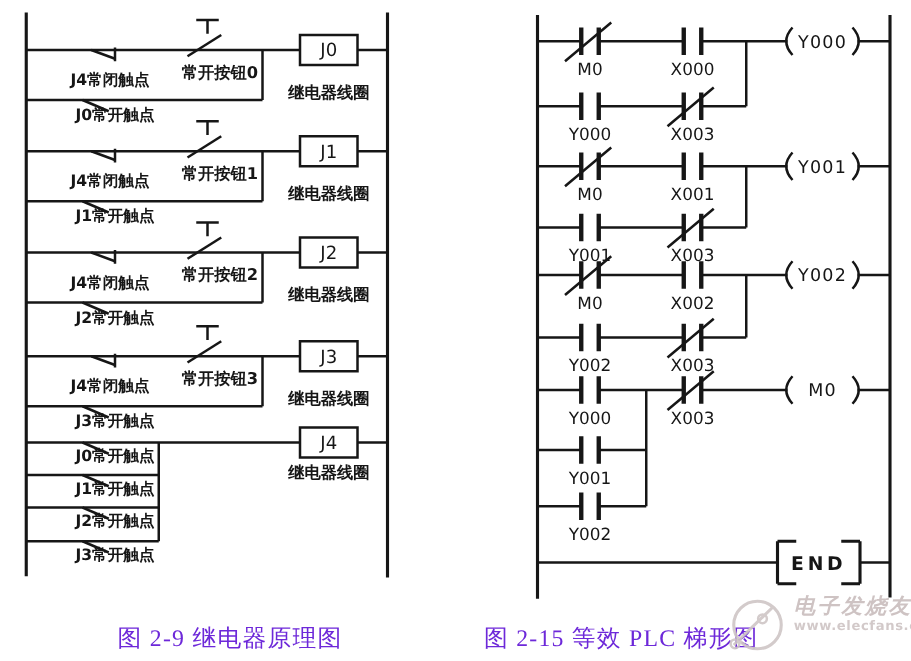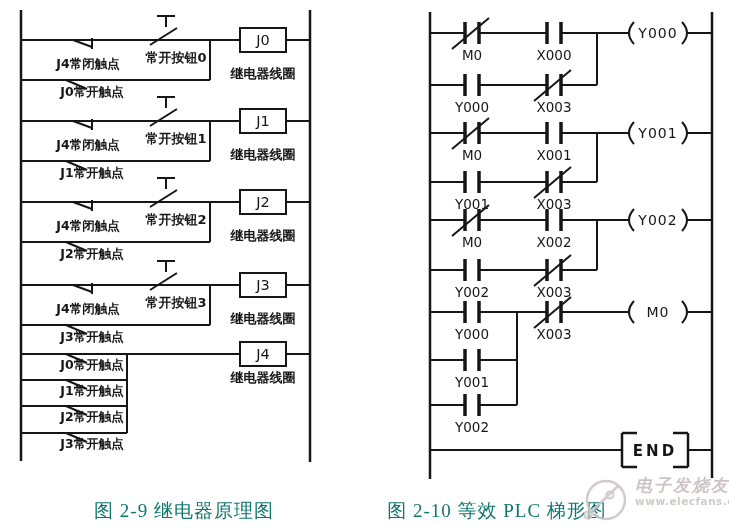--- a/index.html
+++ b/index.html
@@ -1,21 +1,21 @@
 <!DOCTYPE html>
 <html><head>
 <meta charset="utf-8">
 <style>
   html,body{margin:0;padding:0;background:#ffffff;}
   #stage{position:relative;width:729px;height:529px;background:#ffffff;overflow:hidden;
          font-family:"DejaVu Sans","Liberation Sans",sans-serif;}
   #diagram{position:absolute;left:0;top:0;}
   .caption{position:absolute;transform:translateX(-50%);white-space:nowrap;
            font-family:"Liberation Serif","DejaVu Serif",serif;
-           font-size:19px;color:#0f766e;letter-spacing:1px;}
+           font-size:19px;color:#6d28d9;letter-spacing:1px;}
   .watermark{position:absolute;left:579px;top:476px;display:flex;align-items:flex-start;opacity:0.9;}
   .wm-text{margin-left:4px;}
   .wm-name{font-size:17px;font-weight:bold;font-style:italic;color:#c9bdbd;letter-spacing:2px;line-height:19px;}
   .wm-url{font-size:10.5px;font-weight:bold;color:#cec4c4;letter-spacing:0.5px;line-height:12px;}
 </style>
 </head>
 <body>
 
 <div id="stage">
   <svg id="diagram" width="729" height="529" viewBox="0 0 729 529">
@@ -210,21 +210,21 @@
       <line x1="688" y1="433" x2="688" y2="467" stroke="#161616" stroke-width="2.5"></line>
       <line x1="673" y1="433" x2="688" y2="433" stroke="#161616" stroke-width="2.5"></line>
       <line x1="673" y1="467" x2="688" y2="467" stroke="#161616" stroke-width="2.5"></line>
       <text x="655" y="456" font-size="15" fill="#161616" text-anchor="middle" font-weight="bold" font-family="&quot;DejaVu Sans&quot;,&quot;Liberation Sans&quot;,sans-serif" letter-spacing="3">END</text>
       <line x1="430" y1="12" x2="430" y2="479" stroke="#161616" stroke-width="2.5"></line>
       <line x1="712" y1="12" x2="712" y2="478" stroke="#161616" stroke-width="2.5"></line>
     </svg>
 
   <div class="caption" style="left:184px;top:498px;">图 2-9 继电器原理图</div>
 
-  <div class="caption" style="left:497px;top:498px;">图 2-10 等效 PLC 梯形图</div>
+  <div class="caption" style="left:497px;top:498px;">图 2-15 等效 PLC 梯形图</div>
 
   <div class="watermark">
     <svg width="52" height="52" viewBox="0 0 52 52">
       <circle cx="27" cy="24" r="19" fill="none" stroke="#cfc6c6" stroke-width="2.5"></circle>
       <line x1="8" y1="40" x2="40" y2="9" stroke="#cfc6c6" stroke-width="2.5"></line>
       <circle cx="9" cy="39" r="3.5" fill="none" stroke="#cfc6c6" stroke-width="2"></circle>
       <circle cx="31" cy="19" r="3.5" fill="none" stroke="#cfc6c6" stroke-width="2"></circle>
     </svg>
     <div class="wm-text">
       <div class="wm-name">电子发烧友</div>

